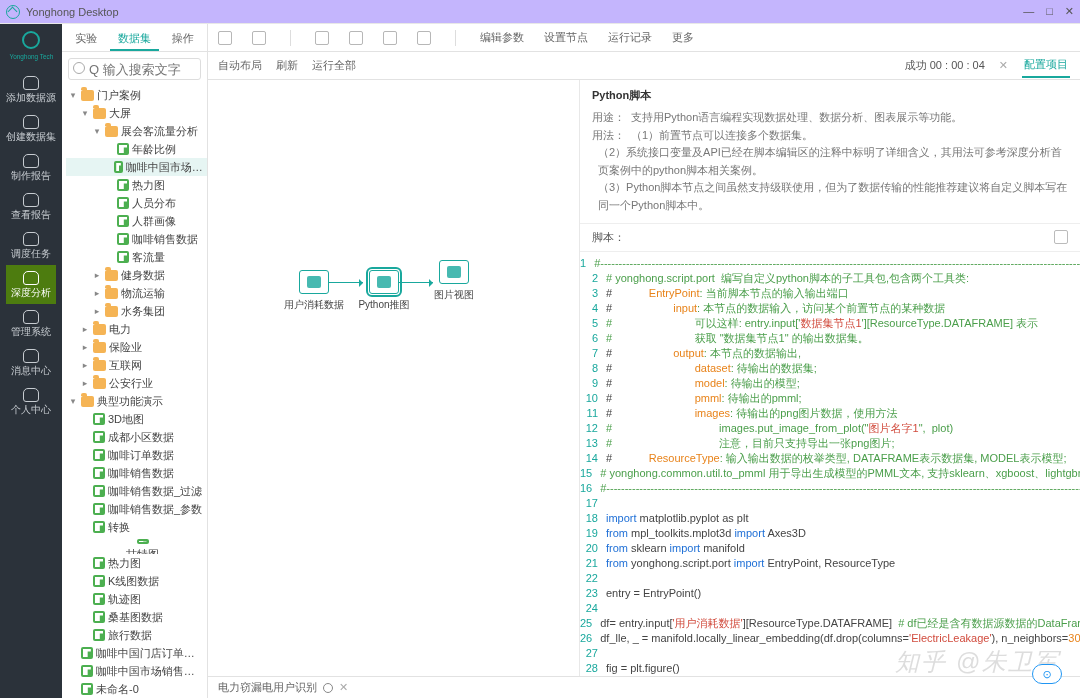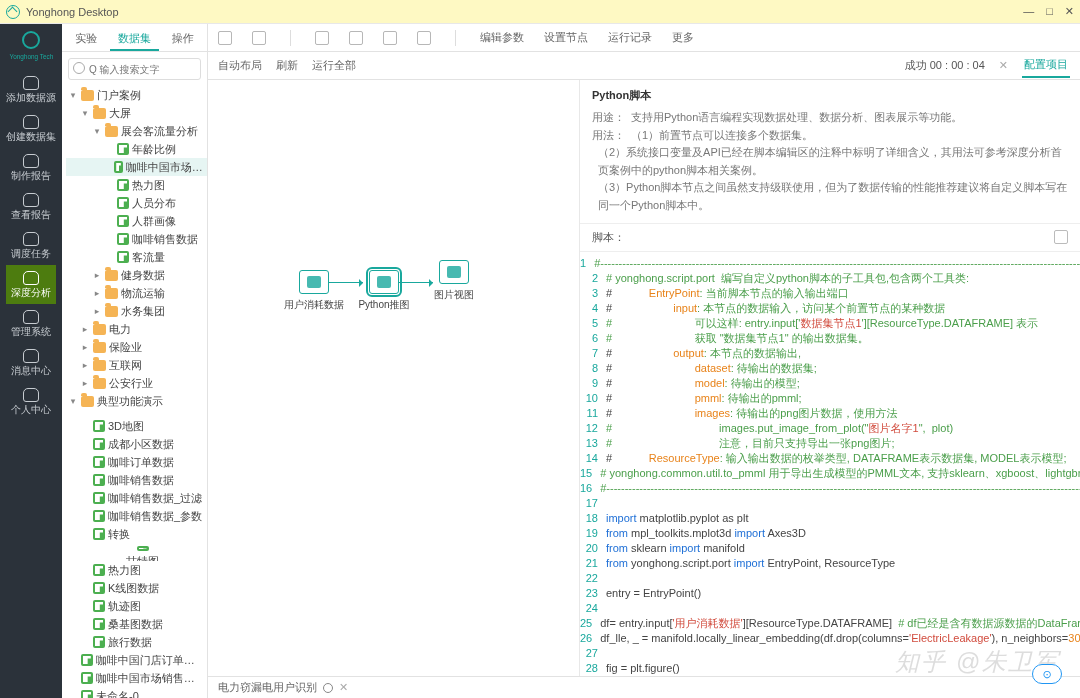--- a/index.html
+++ b/index.html
@@ -1,35 +1,35 @@
 <!DOCTYPE html>
 <html><head>
 <meta charset="utf-8">
 <style>
 * { margin:0; padding:0; box-sizing:border-box; font-family:"Microsoft YaHei","PingFang SC",Arial,sans-serif; font-size:11px; }
 body { width:1080px; height:698px; background:#fff; overflow:hidden; color:#333; }
-.titlebar { height:24px; background:#fef9c3; border-bottom:1px solid #e8e8e8; display:flex; align-items:center; padding:0 6px; }
+.titlebar { height:24px; background:#c4b5fd; border-bottom:1px solid #e8e8e8; display:flex; align-items:center; padding:0 6px; }
 .titlebar .logo { width:14px; height:14px; border:1.5px solid #19a89d; border-radius:50%; margin-right:6px; position:relative; }
 .titlebar .logo::after { content:""; position:absolute; left:2px; top:2px; width:6px; height:6px; border:1.5px solid #19a89d; border-bottom:none; border-right:none; transform:rotate(45deg);}
 .titlebar .ttl { color:#555; }
 .titlebar .win-ctrls { margin-left:auto; display:flex; gap:12px; color:#555; font-size:13px;}
 .main { display:flex; height:674px; }
 .leftnav { width:62px; background:#2b323a; color:#c7ccd1; display:flex; flex-direction:column; align-items:center; padding-top:6px; font-size:10px;}
 .leftnav .brand { width:42px; height:32px; display:flex; flex-direction:column; align-items:center; justify-content:center; margin-bottom:8px; color:#19a89d;}
 .leftnav .brand .circ{width:18px;height:18px;border:2px solid #19a89d;border-radius:50%;margin-bottom:3px;}
 .leftnav .nitm { width:100%; padding:6px 0; display:flex; flex-direction:column; align-items:center; gap:3px; cursor:pointer;}
 .leftnav .nitm.active { background:#4d7c0f; color:#fff; }
 .leftnav .ncyl{width:16px;height:14px;border:1px solid currentColor;border-radius:5px 5px 3px 3px;}
 .leftnav .ntxt{font-size:10px;line-height:1;}
 .treepane { width:146px; border-right:1px solid #e2e2e2; display:flex; flex-direction:column; background:#fff;}
 .tabs { display:flex; border-bottom:1px solid #e2e2e2; height:28px;}
 .tabs .tab{flex:1;text-align:center;line-height:28px;color:#666;cursor:pointer;}
 .tabs .tab.act{color:#19a89d;border-bottom:2px solid #19a89d;}
 .srch{margin:6px 6px 4px;position:relative;}
-.srch input{width:100%;height:22px;border:1px solid #ddd;border-radius:3px;padding:0 6px 0 20px;font-size:10px;color:#888;}
+.srch input{width:100%;height:22px;border:1px solid #ddd;border-radius:3px;padding:0 6px 0 20px;font-size:13px;color:#888;}
 .srch .sico{position:absolute;left:5px;top:4px;width:12px;height:12px;border:1px solid #aaa;border-radius:50%;}
 .tree{flex:1;overflow:auto;padding:2px 0 2px 4px;}
 .tn{display:flex;align-items:center;gap:3px;height:18px;padding:0 2px;white-space:nowrap;cursor:pointer;}
 .tn.sel{background:#e6f5f3;}
 .tn .arr{width:10px;color:#888;font-size:9px;text-align:center;}
 .tn .fico{width:13px;height:11px;background:#f5b455;border-radius:2px;position:relative;}
 .tn .fico.open::before{content:"";position:absolute;top:-3px;left:0;width:6px;height:3px;background:#f5b455;border-radius:2px 2px 0 0;}
 .tn .xico{width:12px;height:12px;background:#4caf50;border-radius:2px;position:relative;}
 .tn .xico::after{content:"";position:absolute;left:2px;top:2px;right:2px;bottom:2px;background:#fff;clip-path:polygon(0 0,100% 0,100% 30%,60% 30%,60% 100%,0 100%);}
 .tn .lbl{color:#444;overflow:hidden;text-overflow:ellipsis;}
@@ -225,21 +225,21 @@
         <div class="tn" style="padding-left: 14px;">
           <span class="arr">▸</span>
           <span class="fico open"></span>
           <span class="lbl">公安行业</span>
         </div>
         <div class="tn" style="padding-left: 2px;">
           <span class="arr">▾</span>
           <span class="fico open"></span>
           <span class="lbl">典型功能演示</span>
         </div>
-        <div class="tn" style="padding-left: 14px; margin-top: 7px;">
+        <div class="tn" style="padding-left: 14px;">
           <span class="arr"></span>
           <span class="xico"></span>
           <span class="lbl">3D地图</span>
         </div>
         <div class="tn" style="padding-left: 14px;">
           <span class="arr"></span>
           <span class="xico"></span>
           <span class="lbl">成都小区数据</span>
         </div>
         <div class="tn" style="padding-left: 14px;">

